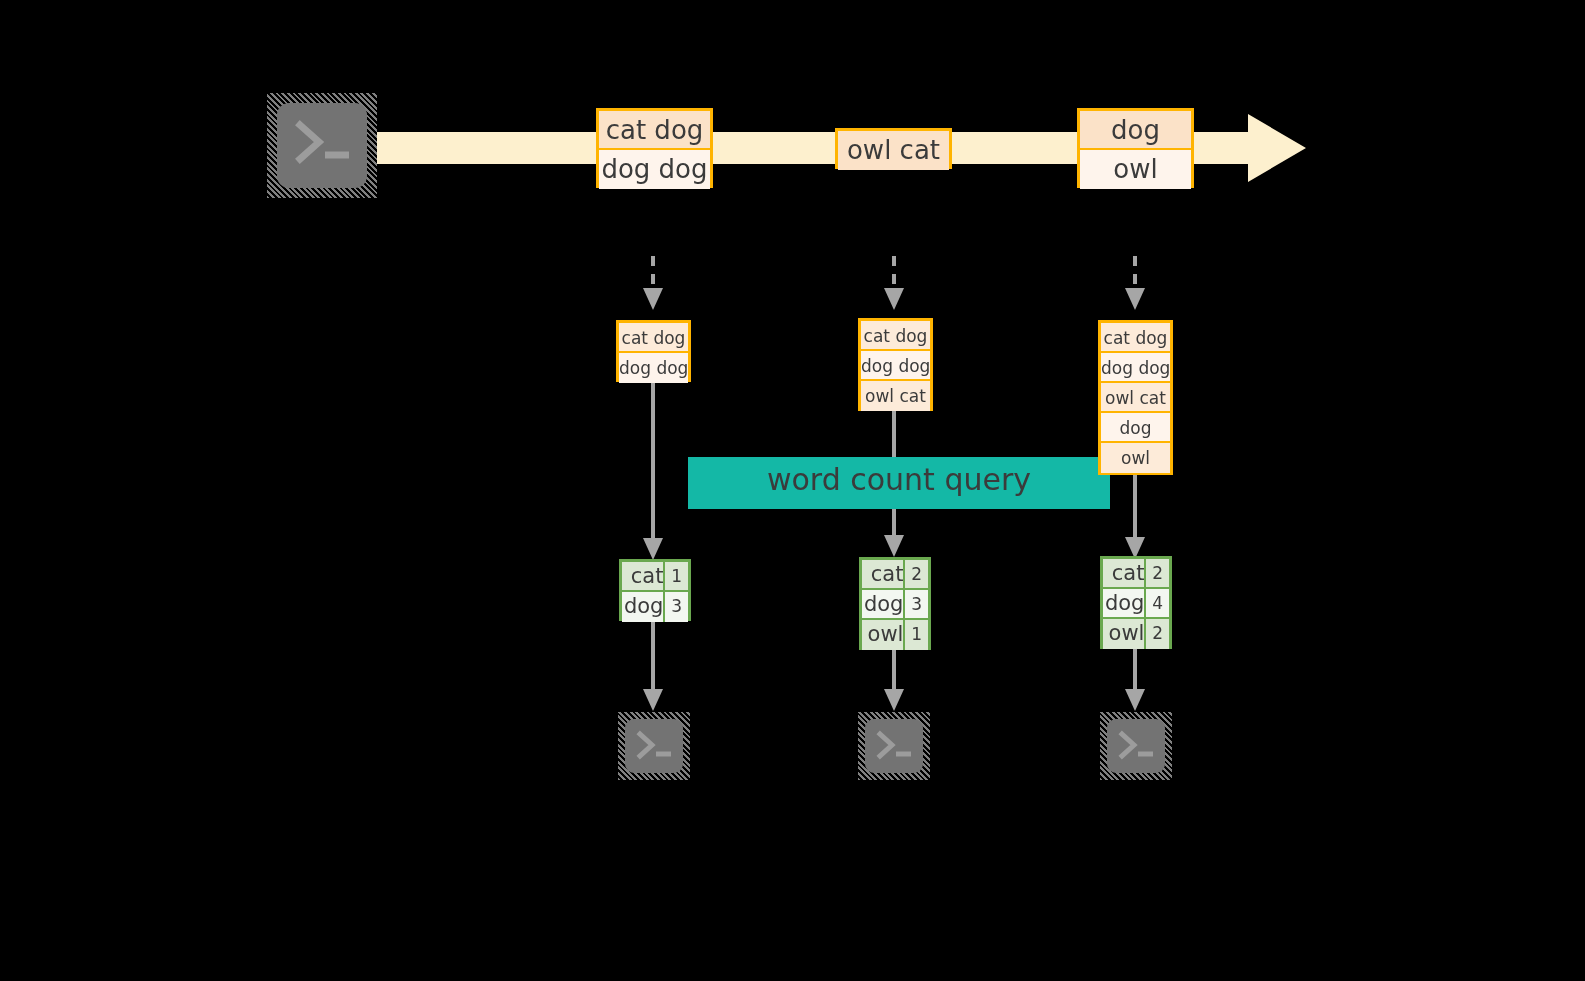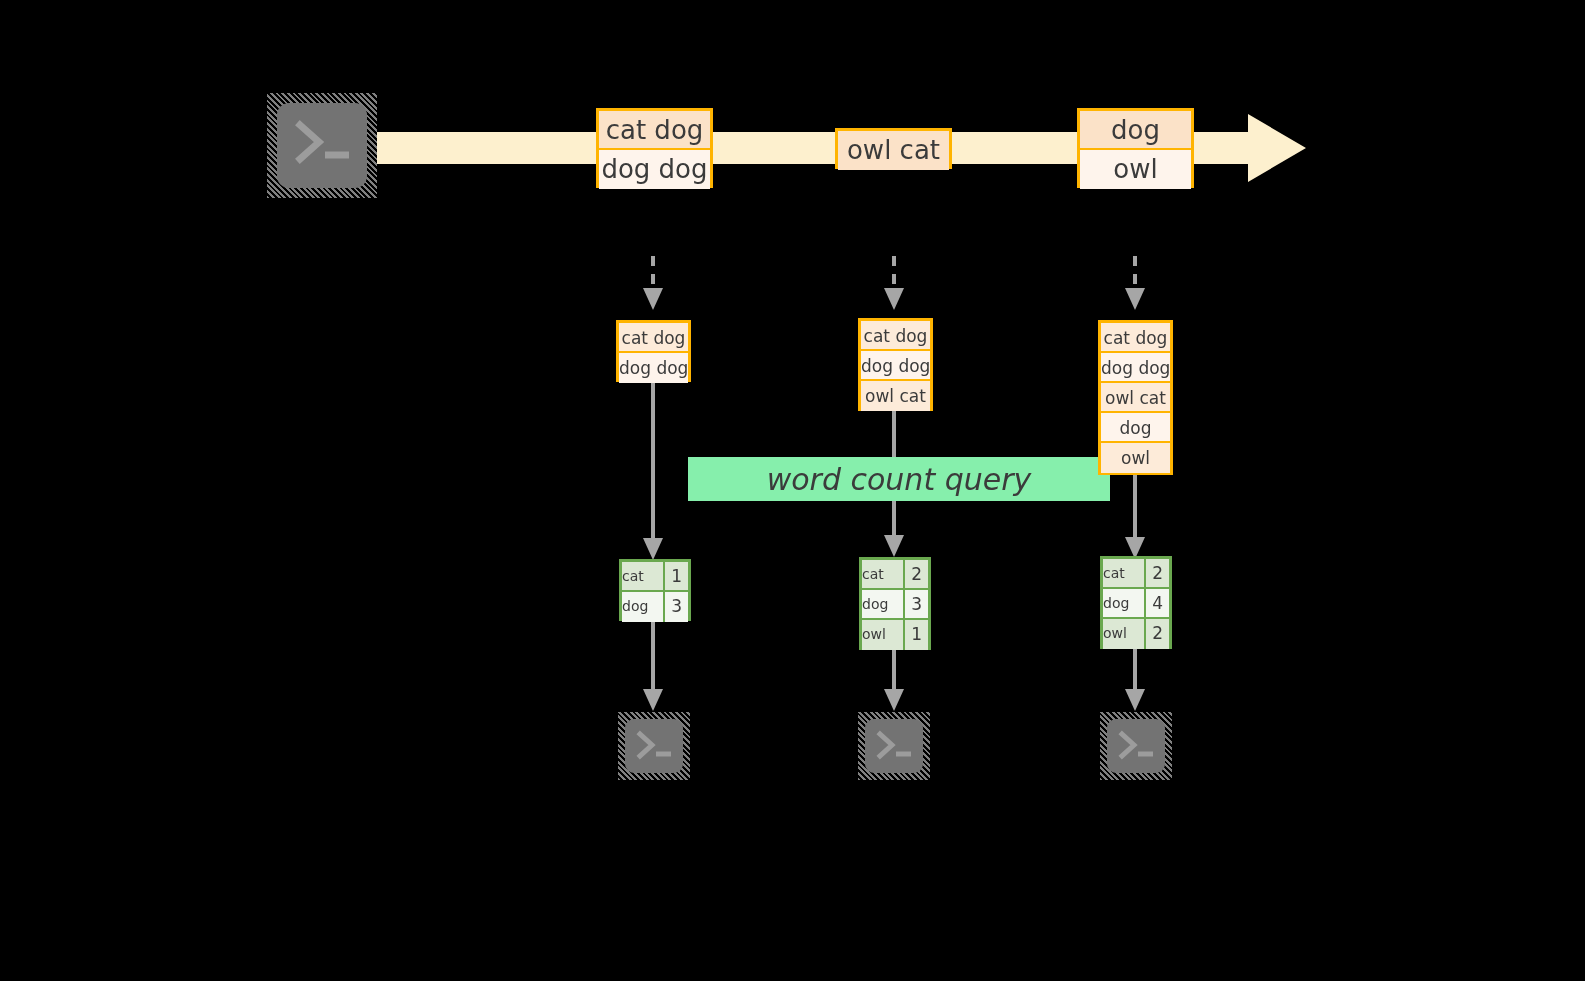--- a/index.html
+++ b/index.html
@@ -127,22 +127,22 @@
     height: 30px;
     box-sizing: border-box;
     border-bottom: 2px solid #6AA84F;
   }
   .restable .res-row:last-child {
     border-bottom: none;
   }
   .restable .res-word {
     width: 46px;
     box-sizing: border-box;
-    text-align: left;
-    font-size: 14px;
+    text-align: right;
+    font-size: 21px;
     line-height: 28px;
     color: #3B3B3B;
     border-right: 2px solid #6AA84F;
     background: #DCE8D4;
   }
   .restable .res-count {
     width: 24px;
     box-sizing: border-box;
     text-align: center;
     font-size: 17px;
@@ -154,24 +154,23 @@
   .restable .res-row.light .res-count {
     background: #F3F7F1;
   }
 
   
   #query-banner {
     position: absolute;
     left: 688px;
     top: 457px;
     width: 422px;
-    height: 44px;
-    background: #86efac;
+    height: 52px;
+    background: #14b8a6;
     z-index: 3;
-    font-style: italic;
   }
   #query-banner .banner-label {
     position: absolute;
     left: 0;
     right: 0;
     top: 0;
     line-height: 46px;
     text-align: center;
     font-size: 30px;
     color: #3B3B3B;

